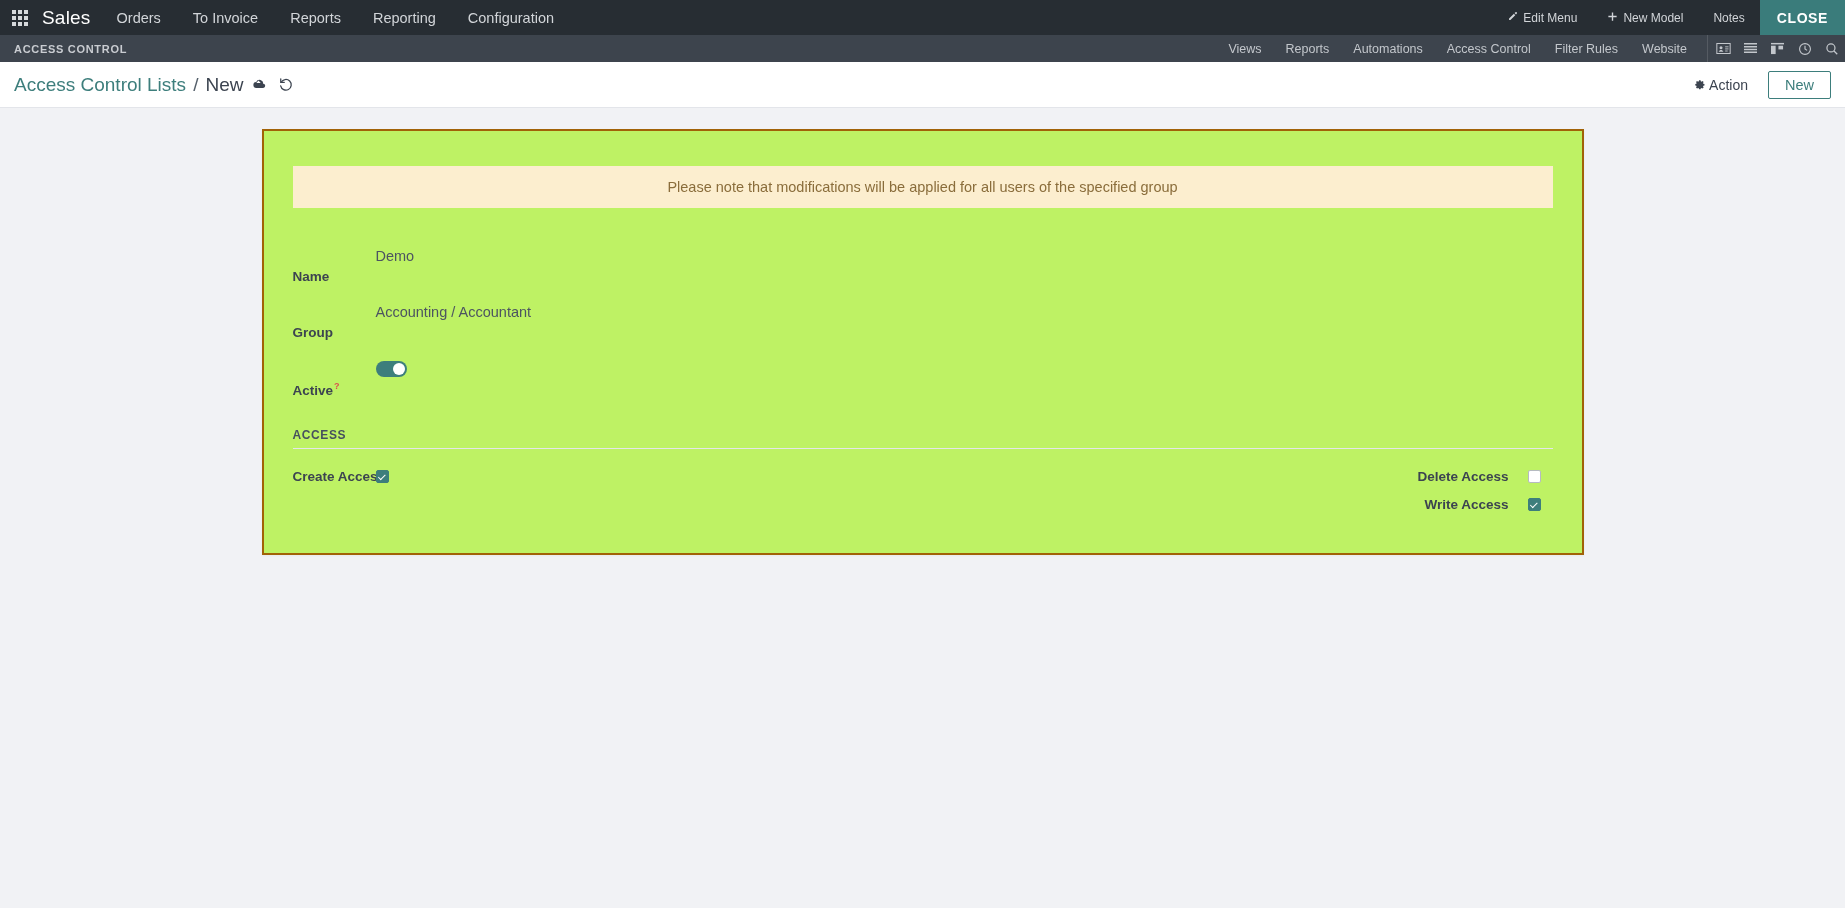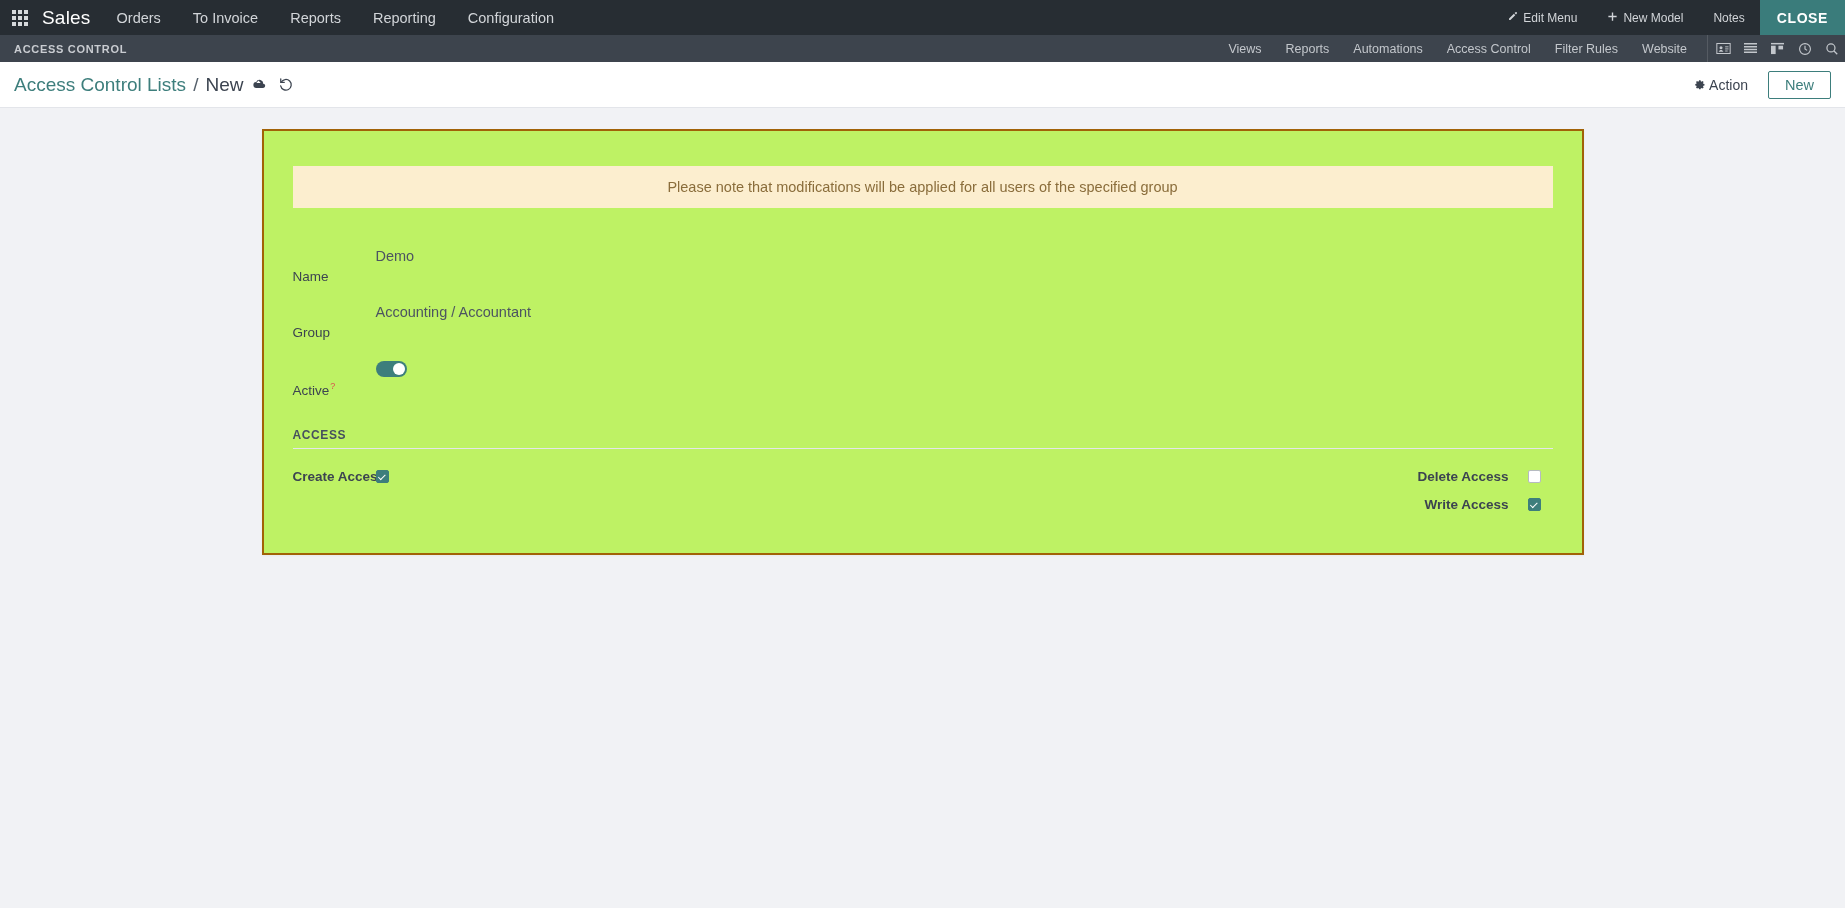--- a/index.html
+++ b/index.html
@@ -131,21 +131,21 @@
     margin: 13px 0 20px 0;
   }
 
   
   .form-row {
     display: flex; align-items: center;
     min-height: 34px;
   }
   .f-label {
     width: 64px;
-    font-size: 13.5px; font-weight: normal; color: #3c4450;
+    font-size: 13.5px; font-weight: bold; color: #3c4450;
     white-space: nowrap;
     margin-top: 41px;
   }
   .f-label .help-sup {
     color: #d9534f; font-size: 9px; vertical-align: super;
     margin-left: 1px;
   }
   .f-value {
     font-size: 14.5px; color: #4c5461;
     padding-left: 19px;

